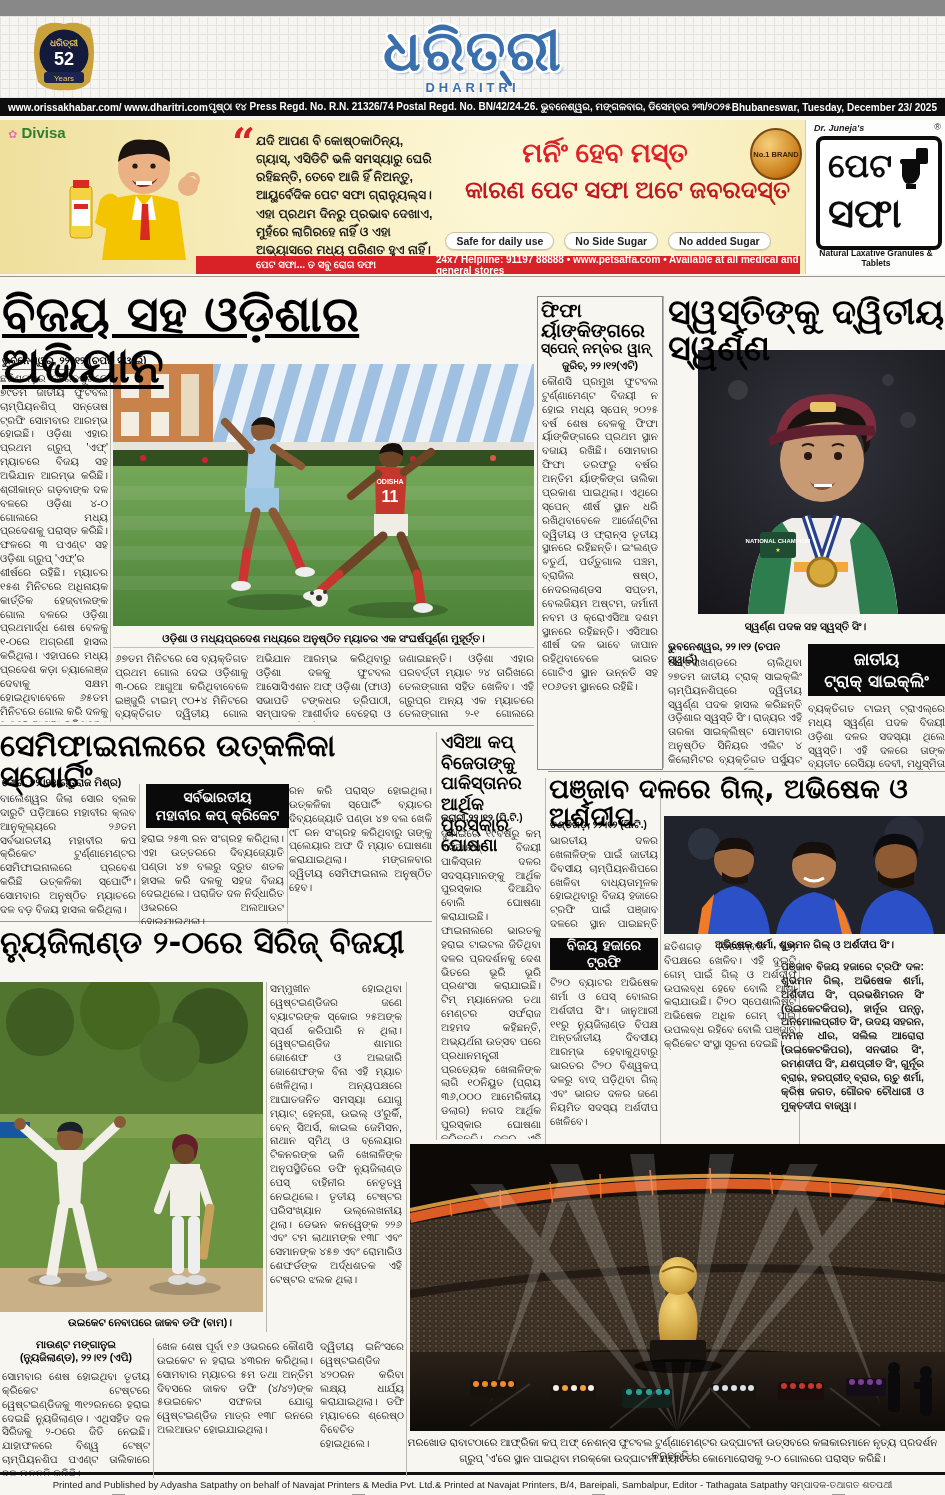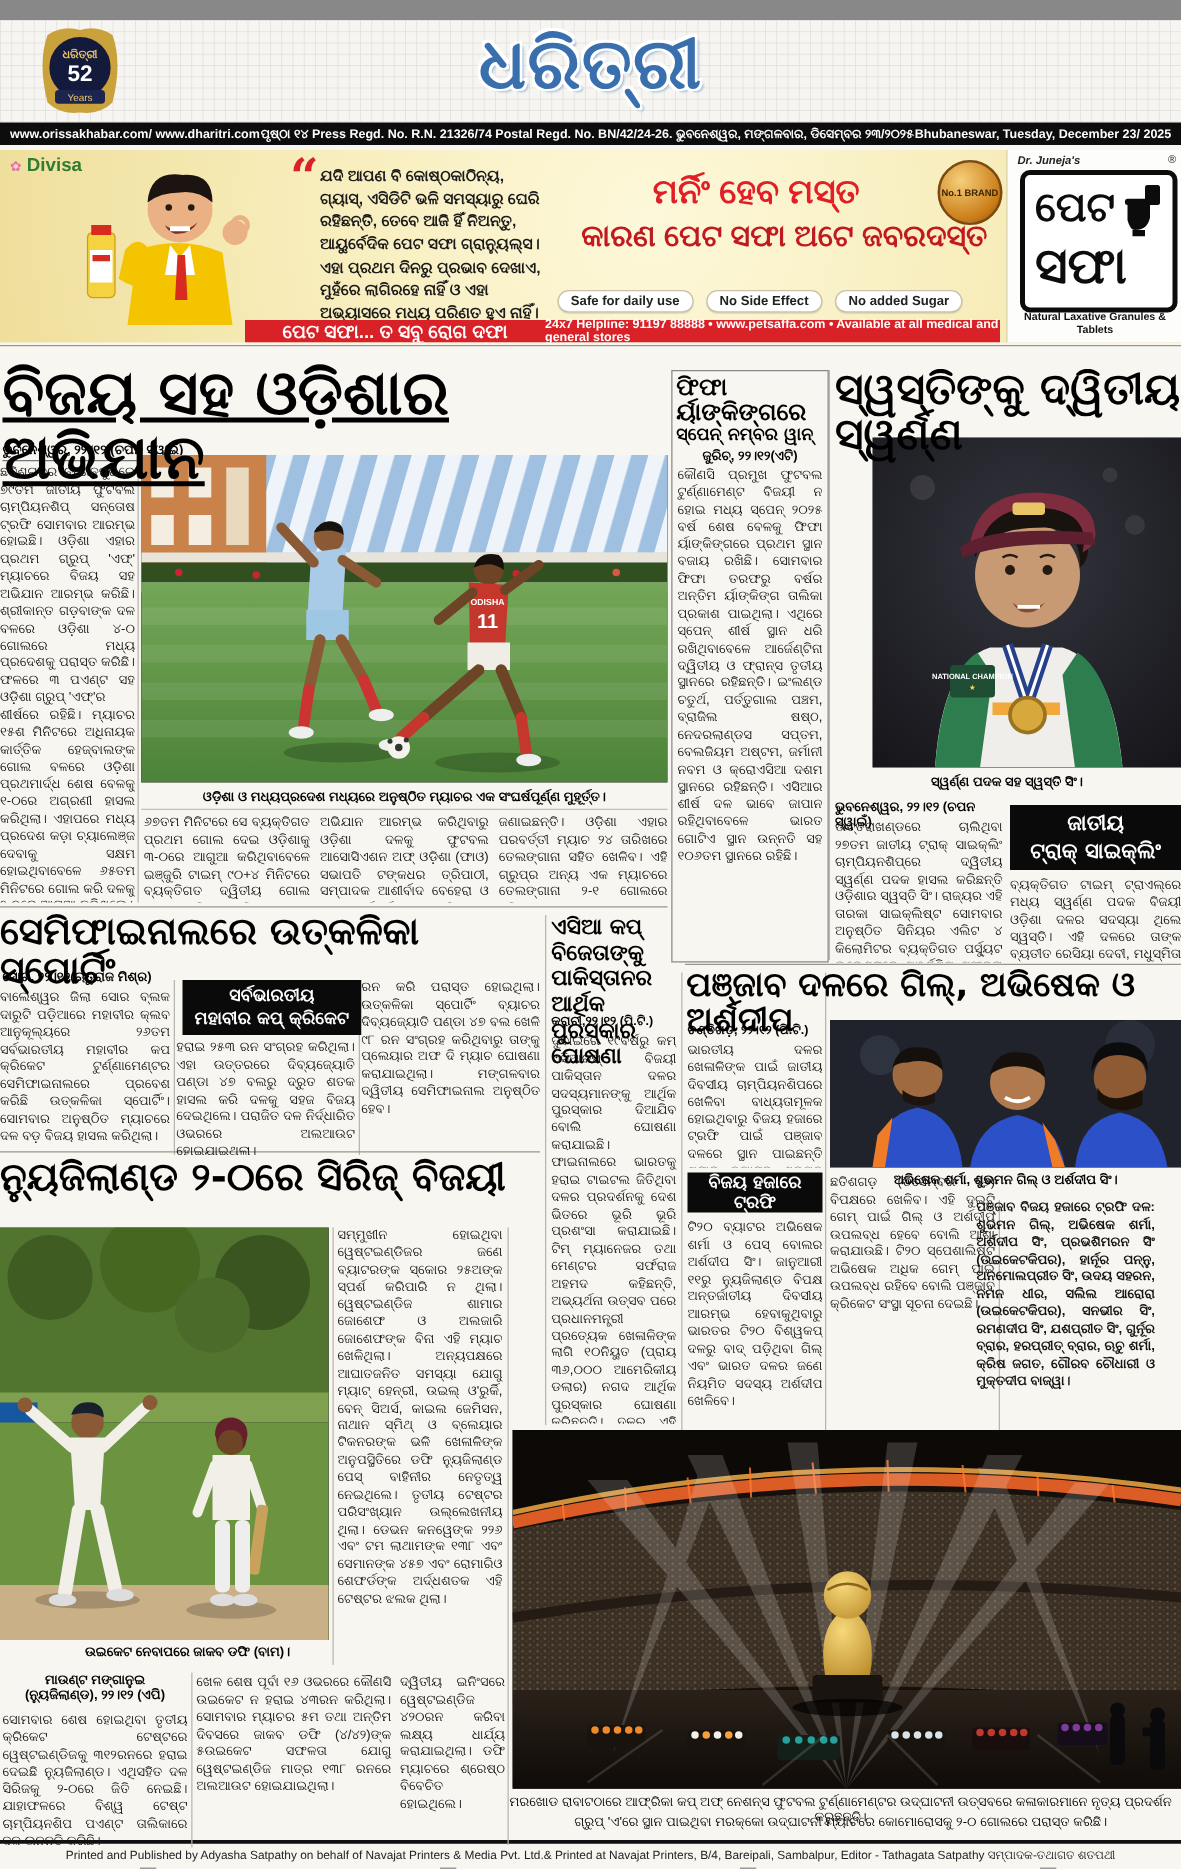--- a/index.html
+++ b/index.html
@@ -52,20 +52,21 @@
       <svg width="72" height="74" viewBox="0 0 72 74">
         <path d="M10 8 Q2 30 10 62 Q20 72 36 70 Q52 72 62 62 Q70 30 62 8 Q50 0 36 4 Q22 0 10 8Z" fill="#caa23c"></path>
         <circle cx="36" cy="34" r="26" fill="#141a3c" stroke="#caa23c" stroke-width="3"></circle>
         <text x="36" y="26" text-anchor="middle" font-size="9" fill="#e8c667" font-weight="bold">ଧରିତ୍ରୀ</text>
         <text x="36" y="45" text-anchor="middle" font-size="18" fill="#fff" font-weight="bold">52</text>
         <rect x="16" y="52" width="40" height="11" rx="3" fill="#1c2450"></rect>
         <text x="36" y="61" text-anchor="middle" font-size="8" fill="#e8c667">Years</text>
       </svg>
     </div>
     <div class="abs logo-odia" style="left:0;right:0;top:2px;text-align:center;">ଧରିତ୍ରୀ</div>
+    <div class="abs logo-latin" style="left:0;right:0;top:64px;text-align:center;">DHARITRI</div>
   </div>
 
   <div class="abs infobar">
     <span style="margin-left:8px;">www.orissakhabar.com/ www.dharitri.com</span>
     <span style="margin:0 auto;">ପୃଷ୍ଠା ୧୪  Press Regd. No. R.N. 21326/74 Postal Regd. No. BN/42/24-26.   ଭୁବନେଶ୍ୱର, ମଙ୍ଗଳବାର, ଡିସେମ୍ବର ୨୩/୨୦୨୫</span>
     <span style="margin-right:8px;">Bhubaneswar,  Tuesday, December 23/ 2025</span>
   </div>
 
   <div class="abs adwrap">
     <div class="abs" style="left:8px;top:4px;font-size:15px;font-weight:bold;color:#2e7d32;">
@@ -95,25 +96,25 @@
     <div class="abs" style="left:238px;top:8px;width:200px;height:120px;">
       <span class="abs" style="left:-6px;top:-10px;font-family:'DejaVu Serif',serif;font-size:40px;color:#d92128;font-weight:bold;">“</span>
       <div class="adquote abs" style="left:18px;top:4px;width:182px;">ଯଦି ଆପଣ ବି କୋଷ୍ଠକାଠିନ୍ୟ, ଗ୍ୟାସ୍, ଏସିଡିଟି ଭଳି ସମସ୍ୟାରୁ ଘେରି ରହିଛନ୍ତି, ତେବେ ଆଜି ହିଁ ନିଅନ୍ତୁ, ଆୟୁର୍ବେଦିକ ପେଟ ସଫା ଗ୍ରାନ୍ୟୁଲ୍ସ। ଏହା ପ୍ରଥମ ଦିନରୁ ପ୍ରଭାବ ଦେଖାଏ, ମୁହଁରେ ଲାଗିରହେ ନାହିଁ ଓ ଏହା ଅଭ୍ୟାସରେ ମଧ୍ୟ ପରିଣତ ହୁଏ ନାହିଁ।</div>
     </div>
 
     <div class="abs adh1" style="left:440px;top:18px;width:330px;">ମର୍ନିଂ ହେବ ମସ୍ତ</div>
     <div class="abs adh2" style="left:420px;top:56px;width:370px;">କାରଣ ପେଟ ସଫା ଅଟେ ଜବରଦସ୍ତ</div>
 
     <div class="abs" style="left:438px;top:112px;width:340px;display:flex;gap:10px;justify-content:center;">
       <span class="pill">Safe for daily use</span>
-      <span class="pill">No Side Effect</span>
+      <span class="pill">No Side Sugar</span>
       <span class="pill">No added Sugar</span>
     </div>
 
-    <div class="abs redbar" style="left:196px;top:136px;width:240px;height:18px;font-size:15px;">ପେଟ ସଫା... ତ ସବୁ ରୋଗ ଦଫା</div>
+    <div class="abs redbar" style="left:196px;top:136px;width:240px;height:18px;font-size:10px;">ପେଟ ସଫା... ତ ସବୁ ରୋଗ ଦଫା</div>
     <div class="abs redbar" style="left:436px;top:136px;width:364px;height:18px;font-size:10px;">24x7 Helpline: 91197 88888 • www.petsaffa.com • Available at all medical and general stores</div>
 
     <div class="abs" style="left:750px;top:8px;width:48px;height:48px;border-radius:50%;
          background:radial-gradient(circle at 35% 30%,#f6cf7a,#c97b16 70%,#7a4a12);border:2px solid #7a4a12;
          display:flex;align-items:center;justify-content:center;text-align:center;font-size:7.5px;font-weight:bold;color:#3c2405;">No.1 BRAND</div>
 
     <div class="abs adright" style="left:805px;top:0;width:140px;height:154px;">
       <div class="abs" style="left:8px;top:3px;font-size:9px;font-style:italic;font-weight:bold;color:#222;">Dr. Juneja's</div>
       <div class="abs" style="right:5px;top:2px;font-size:9px;color:#222;">®</div>
       <div class="abs prodbox" style="left:10px;top:16px;width:118px;height:106px;">

